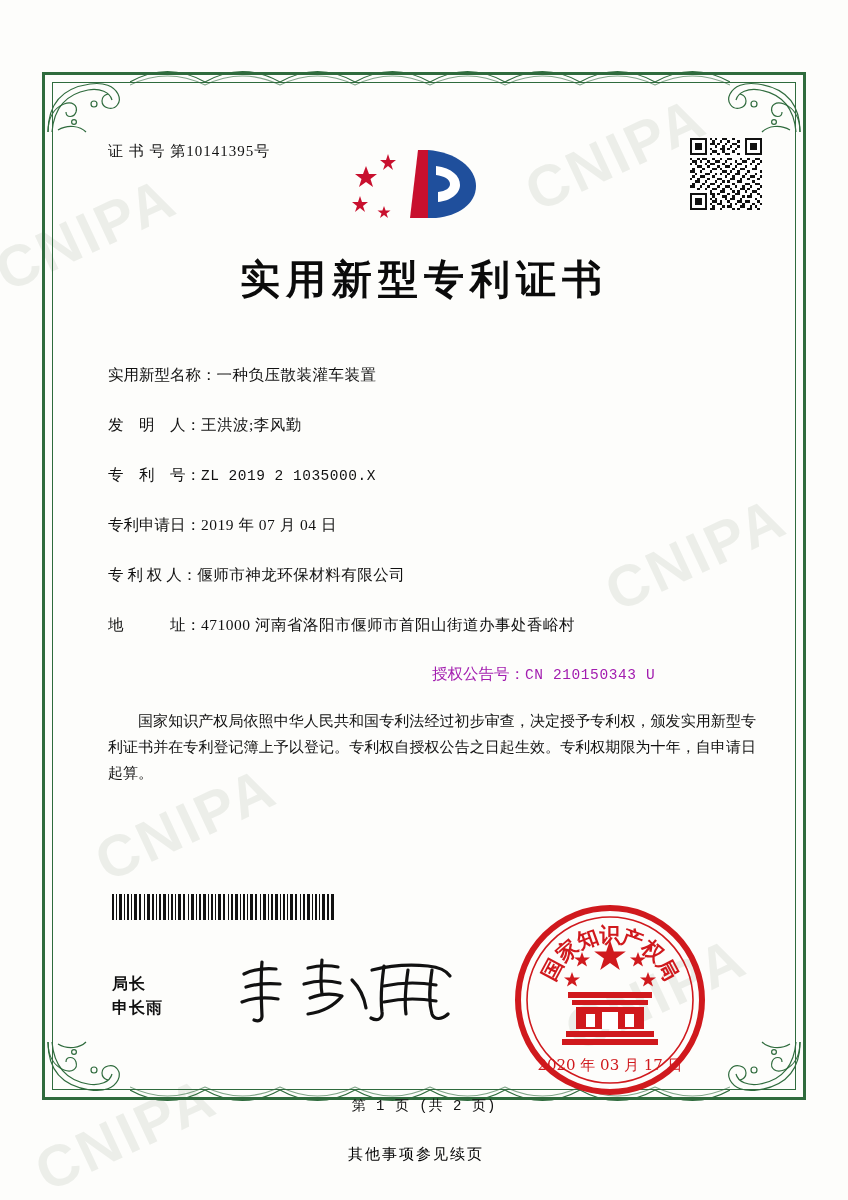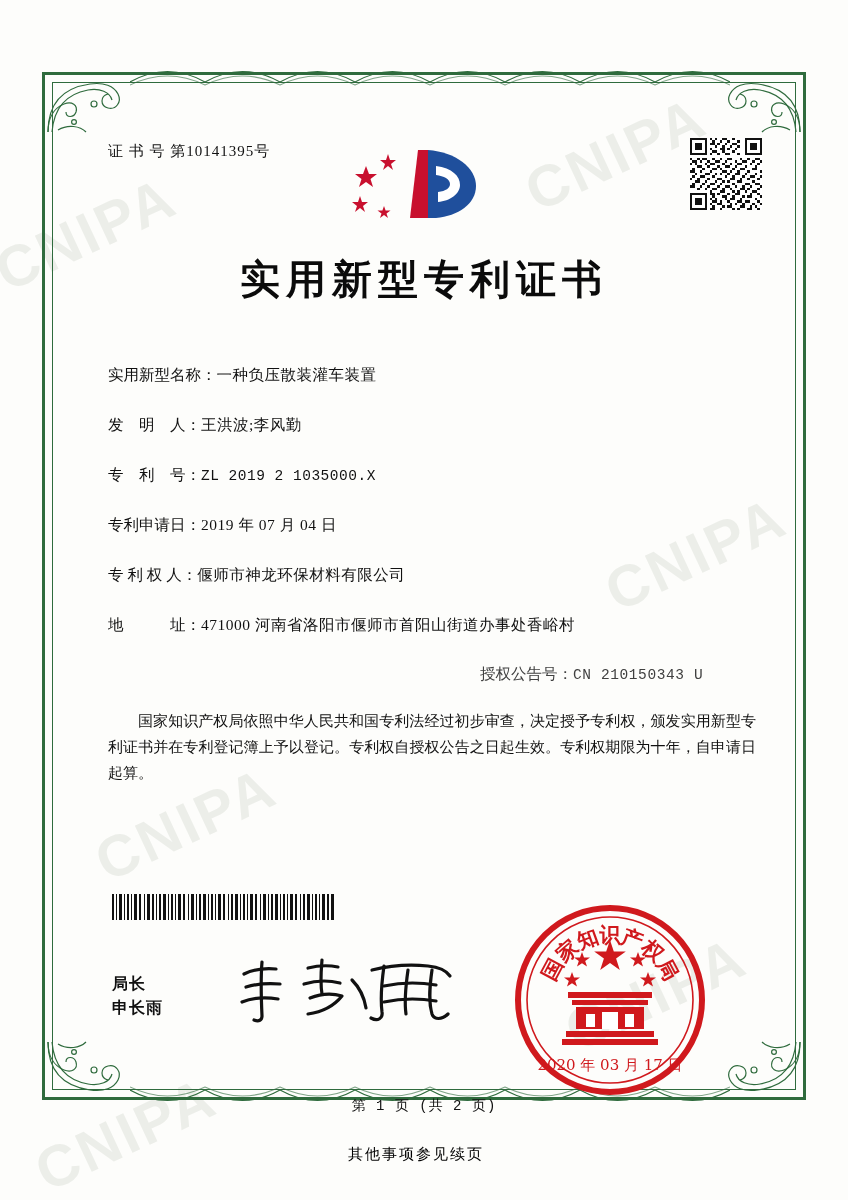--- a/index.html
+++ b/index.html
@@ -148,22 +148,21 @@
   #f-appdate{ top: 432px; }
   #f-owner  { top: 482px; }
   #f-addr   { top: 532px; }
   #f-grant  { top: 582px; }
 
   #grant-right {
     position: absolute;
     left: 380px;
     top: 582px;
     font-size: 15.5px;
-    color: #404040;
-    margin-left: 48px;
+    color: #a21caf;
   }
 
   .para {
     position: absolute;
     left: 56px;
     right: 40px;
     font-size: 15px;
     line-height: 26px;
     color: #111;
     text-align: justify;

